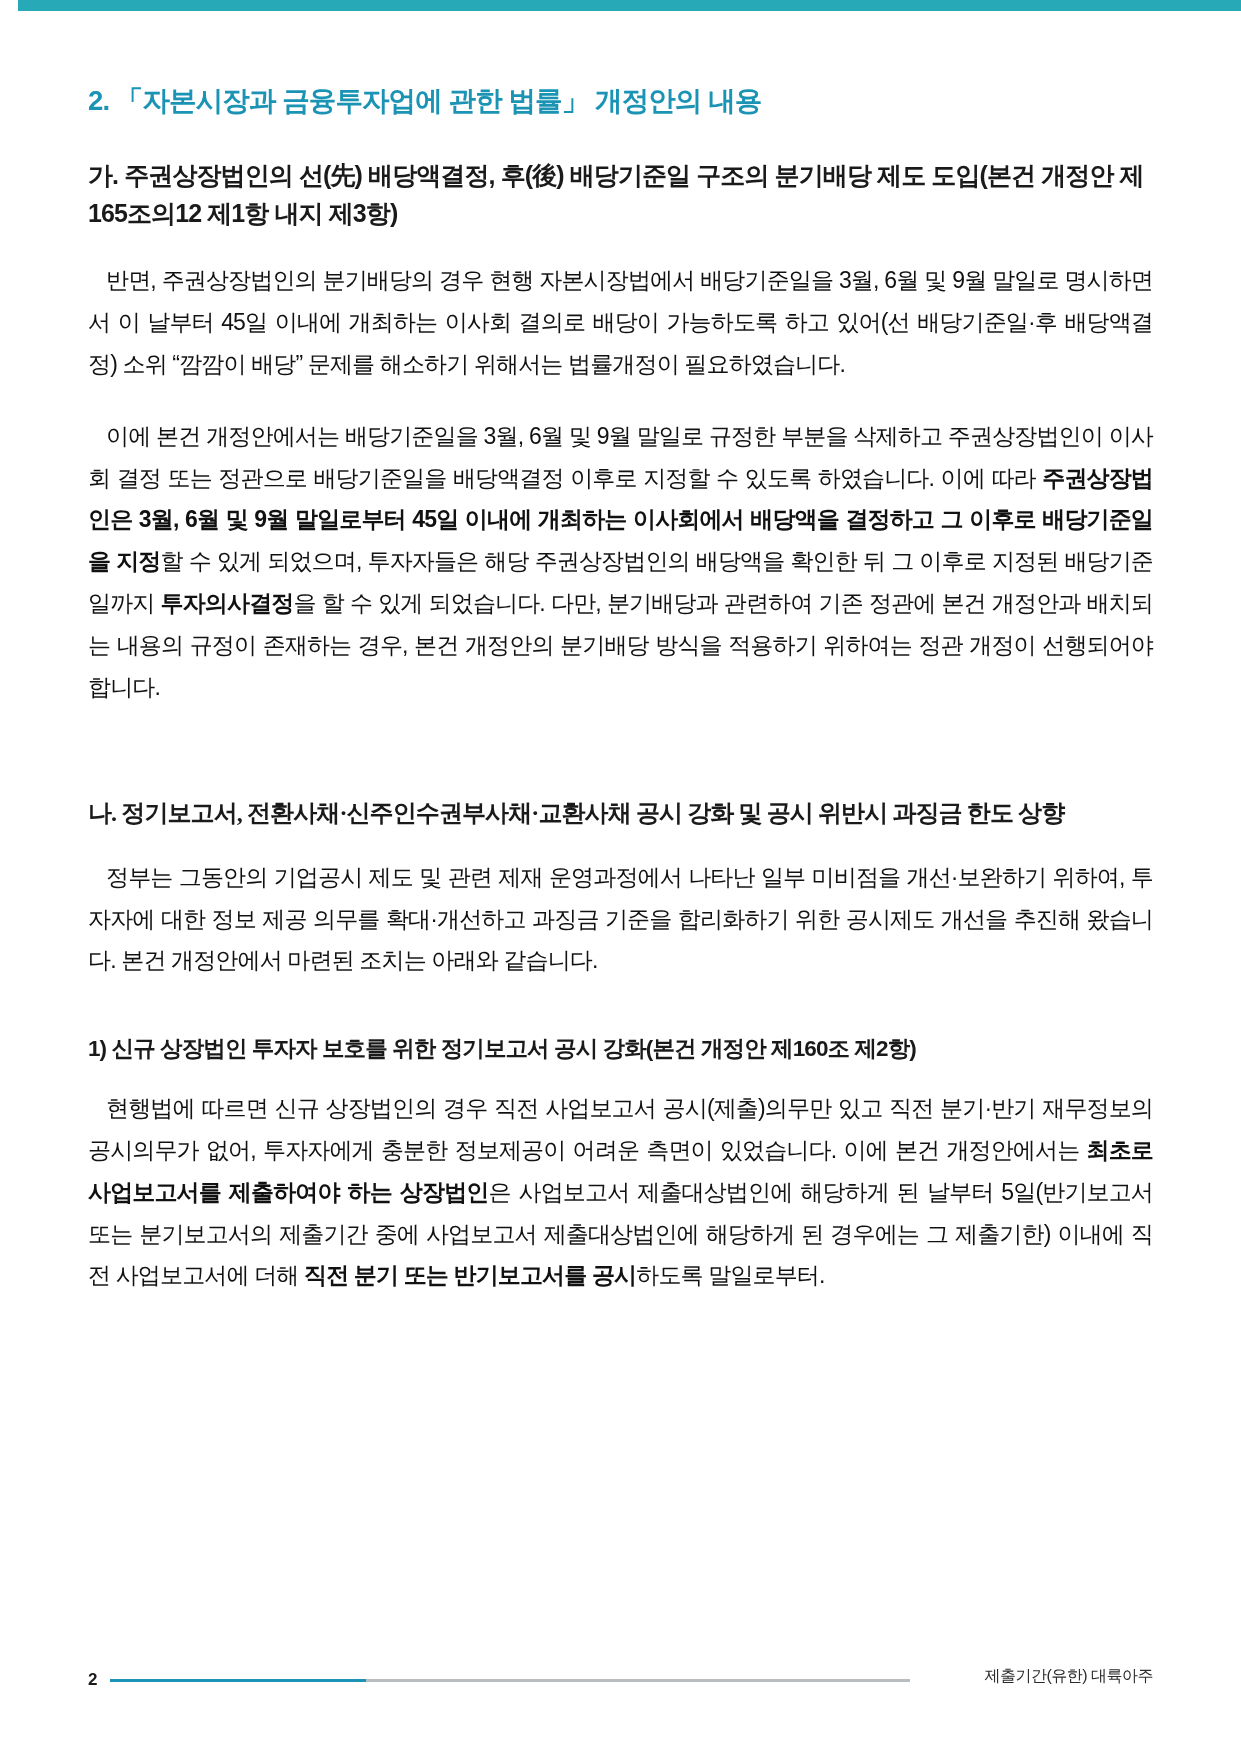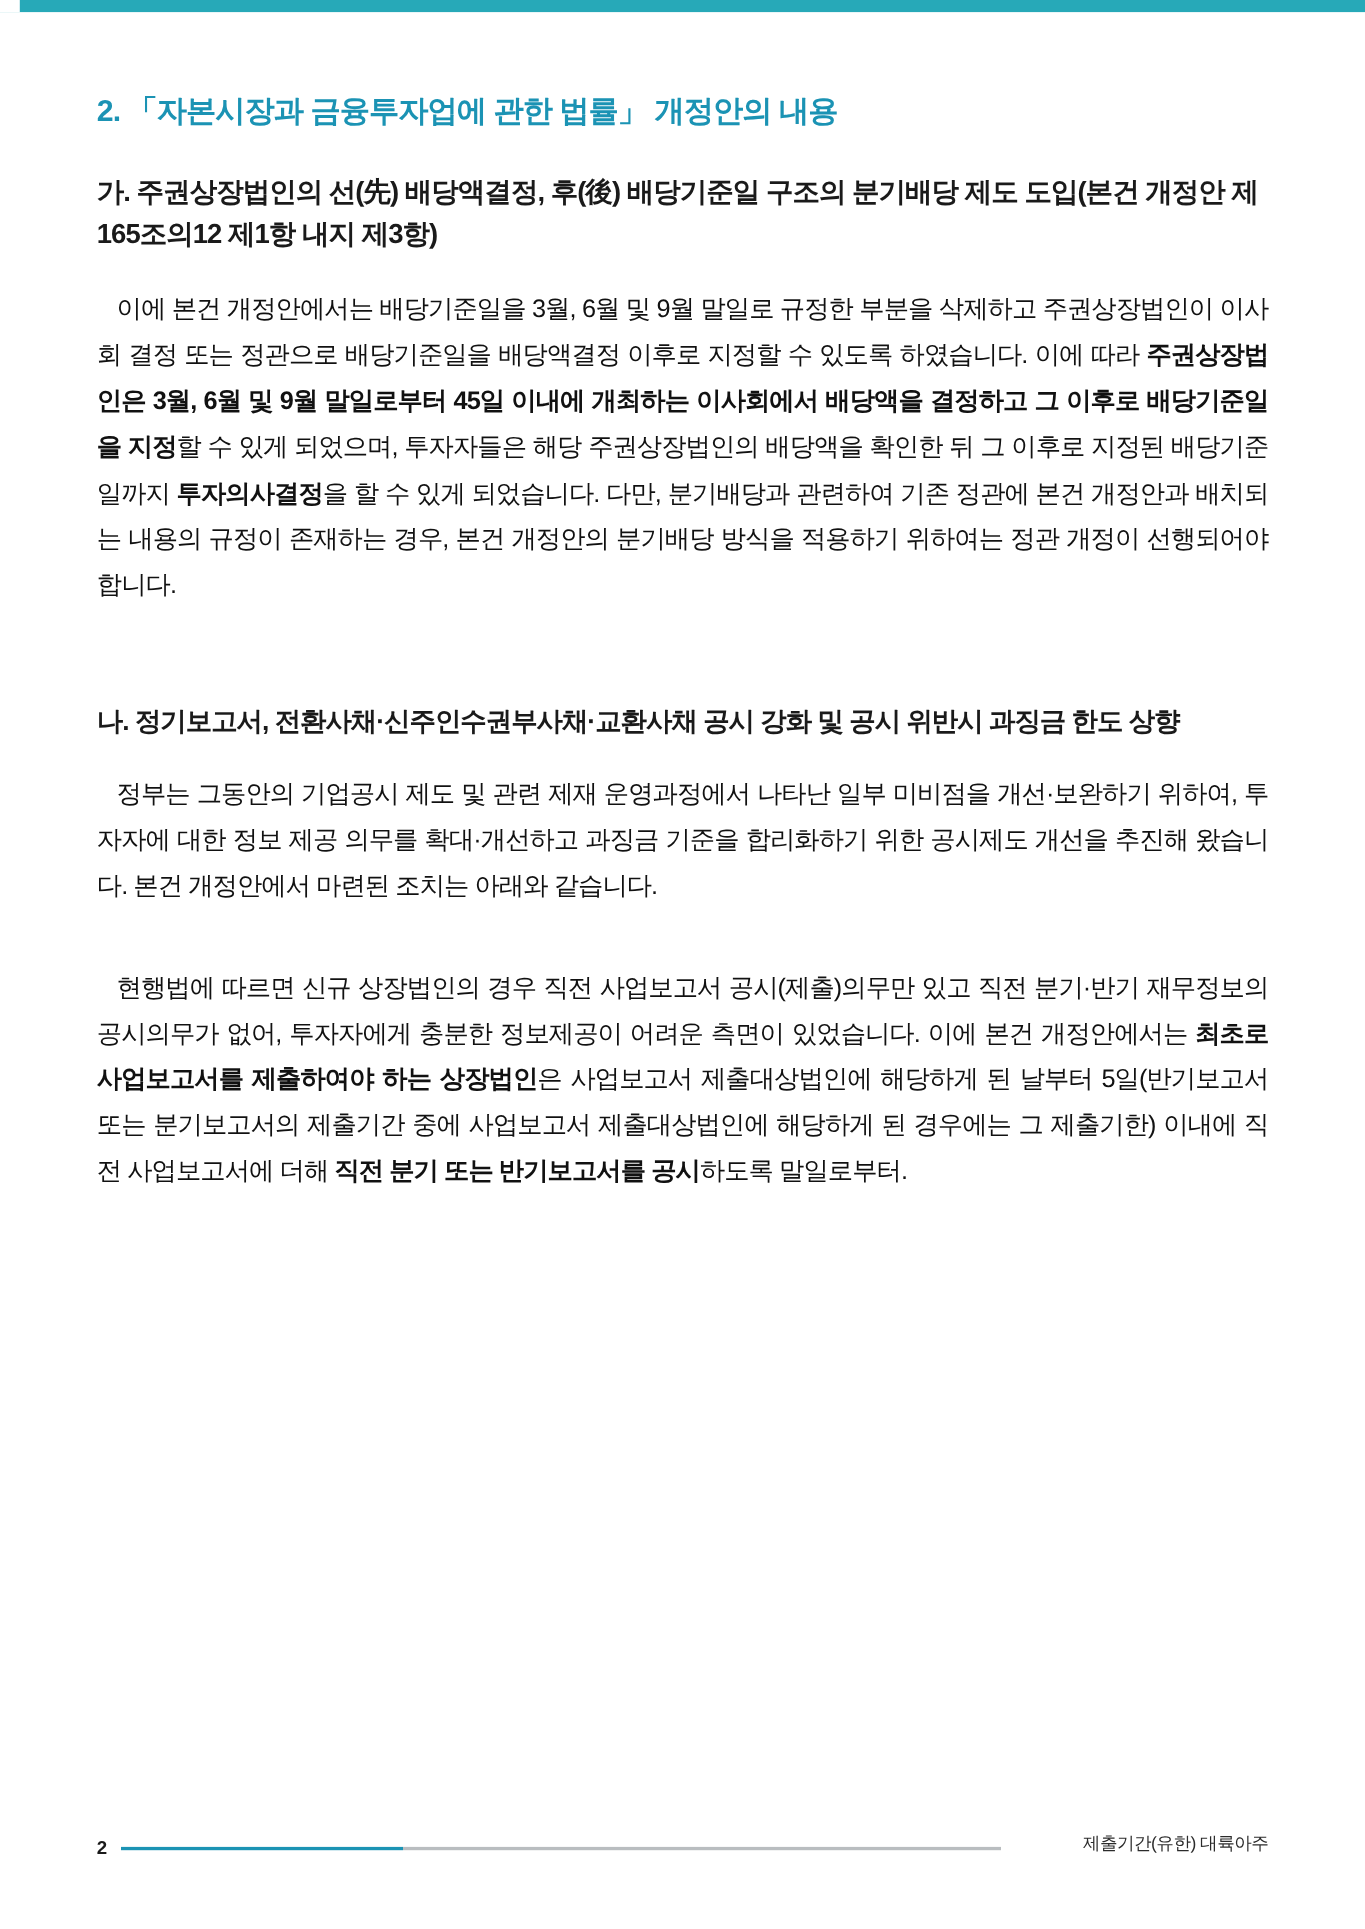--- a/index.html
+++ b/index.html
@@ -59,20 +59,21 @@
     line-height: 1.52;
     margin: 0 0 28px 0;
   }
   .sub-heading-b {
     color: #1a1a1a;
     font-size: 24px;
     font-weight: bold;
     letter-spacing: -0.9px;
     line-height: 1.5;
     margin: 0 0 26px 0;
+    font-family: Liberation Serif, serif;
   }
   .num-heading {
     color: #1a1a1a;
     font-size: 22.5px;
     font-weight: bold;
     letter-spacing: -0.9px;
     line-height: 1.5;
     margin: 0 0 22px 0;
   }
 
@@ -136,31 +137,33 @@
     <div class="top-bar-left"></div>
   </div>
 
   <div class="content">
 
     <h1 class="section-heading">2. 「자본시장과 금융투자업에 관한 법률」 개정안의 내용</h1>
 
     <h2 class="sub-heading">가. 주권상장법인의 선(先) 배당액결정, 후(後) 배당기준일 구조의 분기배당 제도 도입(본건 개정안 제165조의12 제1항 내지 제3항)</h2>
 
 
+    <p class="para">반면, 주권상장법인의 분기배당의 경우 현행 자본시장법에서 배당기준일을 3월, 6월 및 9월 말일로 명시하면서 이 날부터 45일 이내에 개최하는 이사회 결의로 배당이 가능하도록 하고 있어(선 배당기준일·후 배당액결정) 소위 “깜깜이 배당” 문제를 해소하기 위해서는 법률개정이 필요하였습니다.</p>
 
     <p class="para"><span>이에 본건 개정안에서는 배당기준일을 3월, 6월 및 9월 말일로 규정한 부분을 삭제하고 주권상장법인이 이사회 결정 또는 정관으로 배당기준일을 배당액결정 이후로 지정할 수 있도록 하였습니다. 이에 따라 </span><b>주권상장법인은 3월, 6월 및 9월 말일로부터 45일 이내에 개최하는 이사회에서 배당액을 결정하고 그 이후로 배당기준일을 지정</b><span>할 수 있게 되었으며, 투자자들은 해당 주권상장법인의 배당액을 확인한 뒤 그 이후로 지정된 배당기준일까지 </span><b>투자의사결정</b><span>을 할 수 있게 되었습니다. 다만, 분기배당과 관련하여 기존 정관에 본건 개정안과 배치되는 내용의 규정이 존재하는 경우, 본건 개정안의 분기배당 방식을 적용하기 위하여는 정관 개정이 선행되어야 합니다.</span></p>
 
     <div class="gap-xl"></div>
 
     <h2 class="sub-heading-b">나. 정기보고서, 전환사채·신주인수권부사채·교환사채 공시 강화 및 공시 위반시 과징금 한도 상향</h2>
 
     <p class="para">정부는 그동안의 기업공시 제도 및 관련 제재 운영과정에서 나타난 일부 미비점을 개선·보완하기 위하여, 투자자에 대한 정보 제공 의무를 확대·개선하고 과징금 기준을 합리화하기 위한 공시제도 개선을 추진해 왔습니다. 본건 개정안에서 마련된 조치는 아래와 같습니다.</p>
 
     <div class="gap-md"></div>
 
+    <h3 class="num-heading">1) 신규 상장법인 투자자 보호를 위한 정기보고서 공시 강화(본건 개정안 제160조 제2항)</h3>
 
     <p class="para"><span>현행법에 따르면 신규 상장법인의 경우 직전 사업보고서 공시(제출)의무만 있고 직전 분기·반기 재무정보의 공시의무가 없어, 투자자에게 충분한 정보제공이 어려운 측면이 있었습니다. 이에 본건 개정안에서는 </span><b>최초로 사업보고서를 제출하여야 하는 상장법인</b><span>은 사업보고서 제출대상법인에 해당하게 된 날부터 5일(반기보고서 또는 분기보고서의 제출기간 중에 사업보고서 제출대상법인에 해당하게 된 경우에는 그 제출기한) 이내에 직전 사업보고서에 더해 </span><b>직전 분기 또는 반기보고서를 공시</b><span>하도록 말일로부터.</span></p>
 
   </div>
 
   <div class="footer">
     <span class="footer-page">2</span>
     <div class="footer-rule"></div>
     <div class="footer-brand"><span class="brand-light">제출기간(유한) </span><span class="brand-bold">대륙아주</span></div>
   </div>

